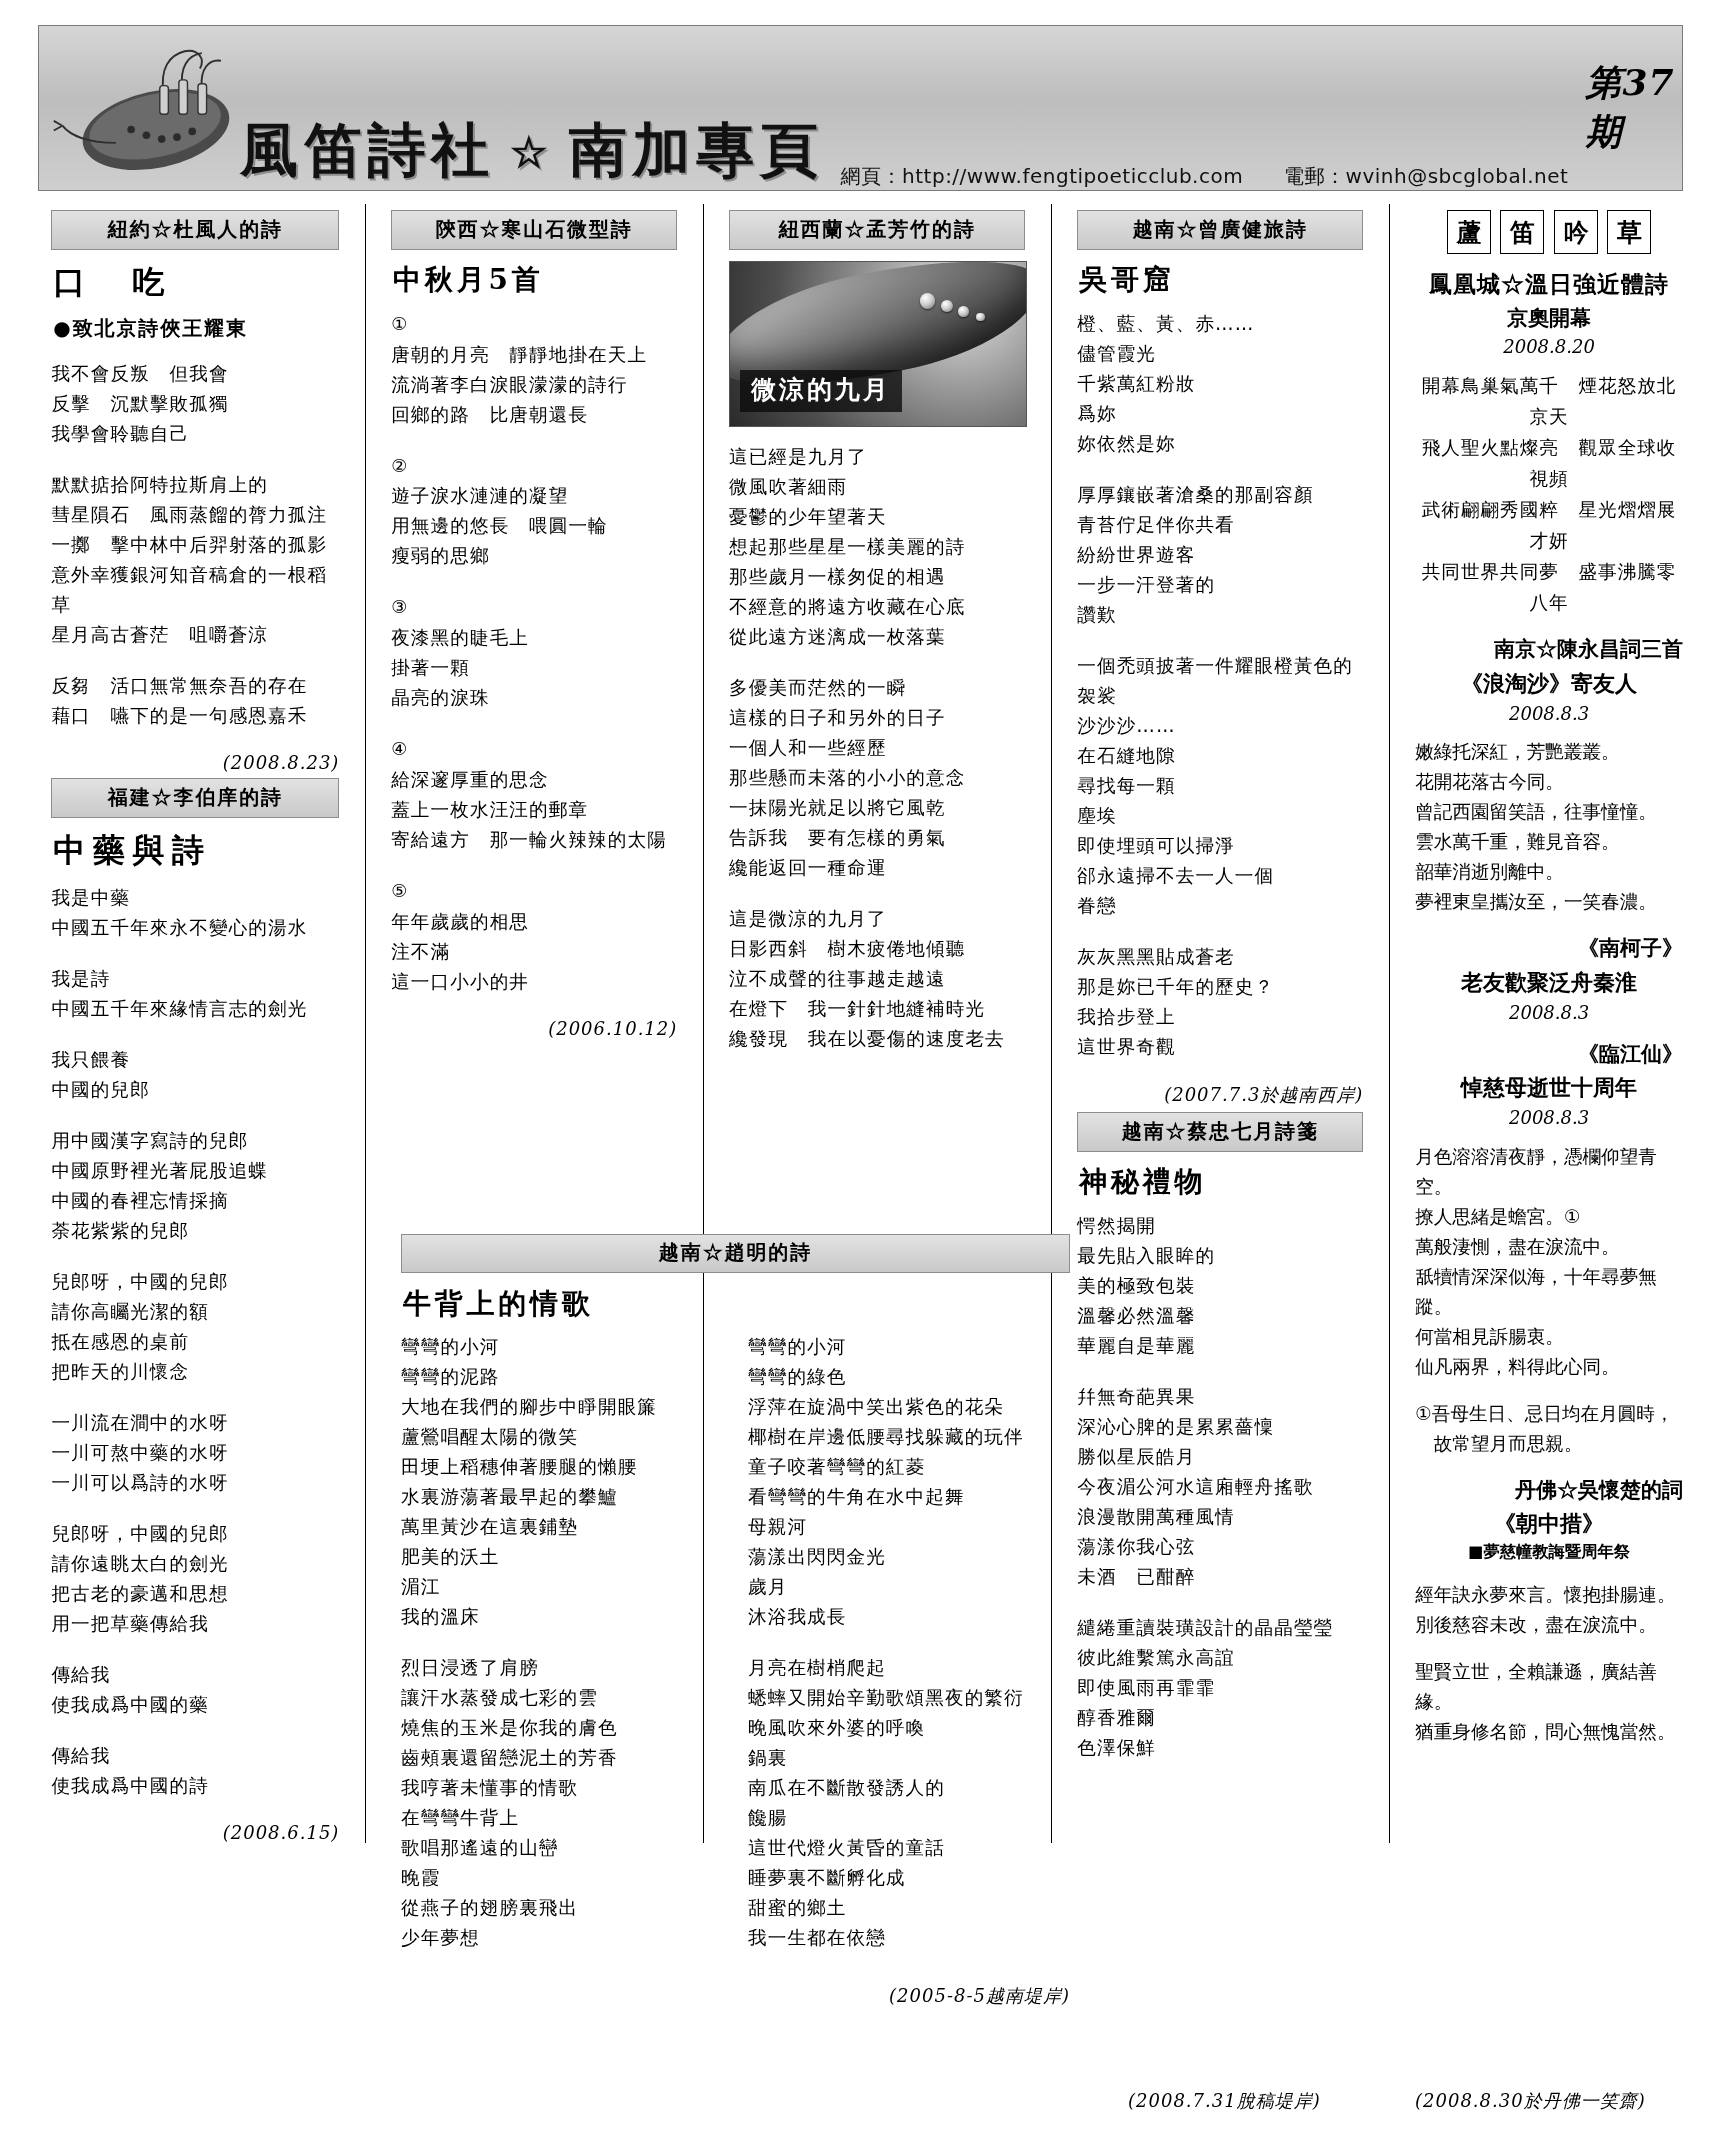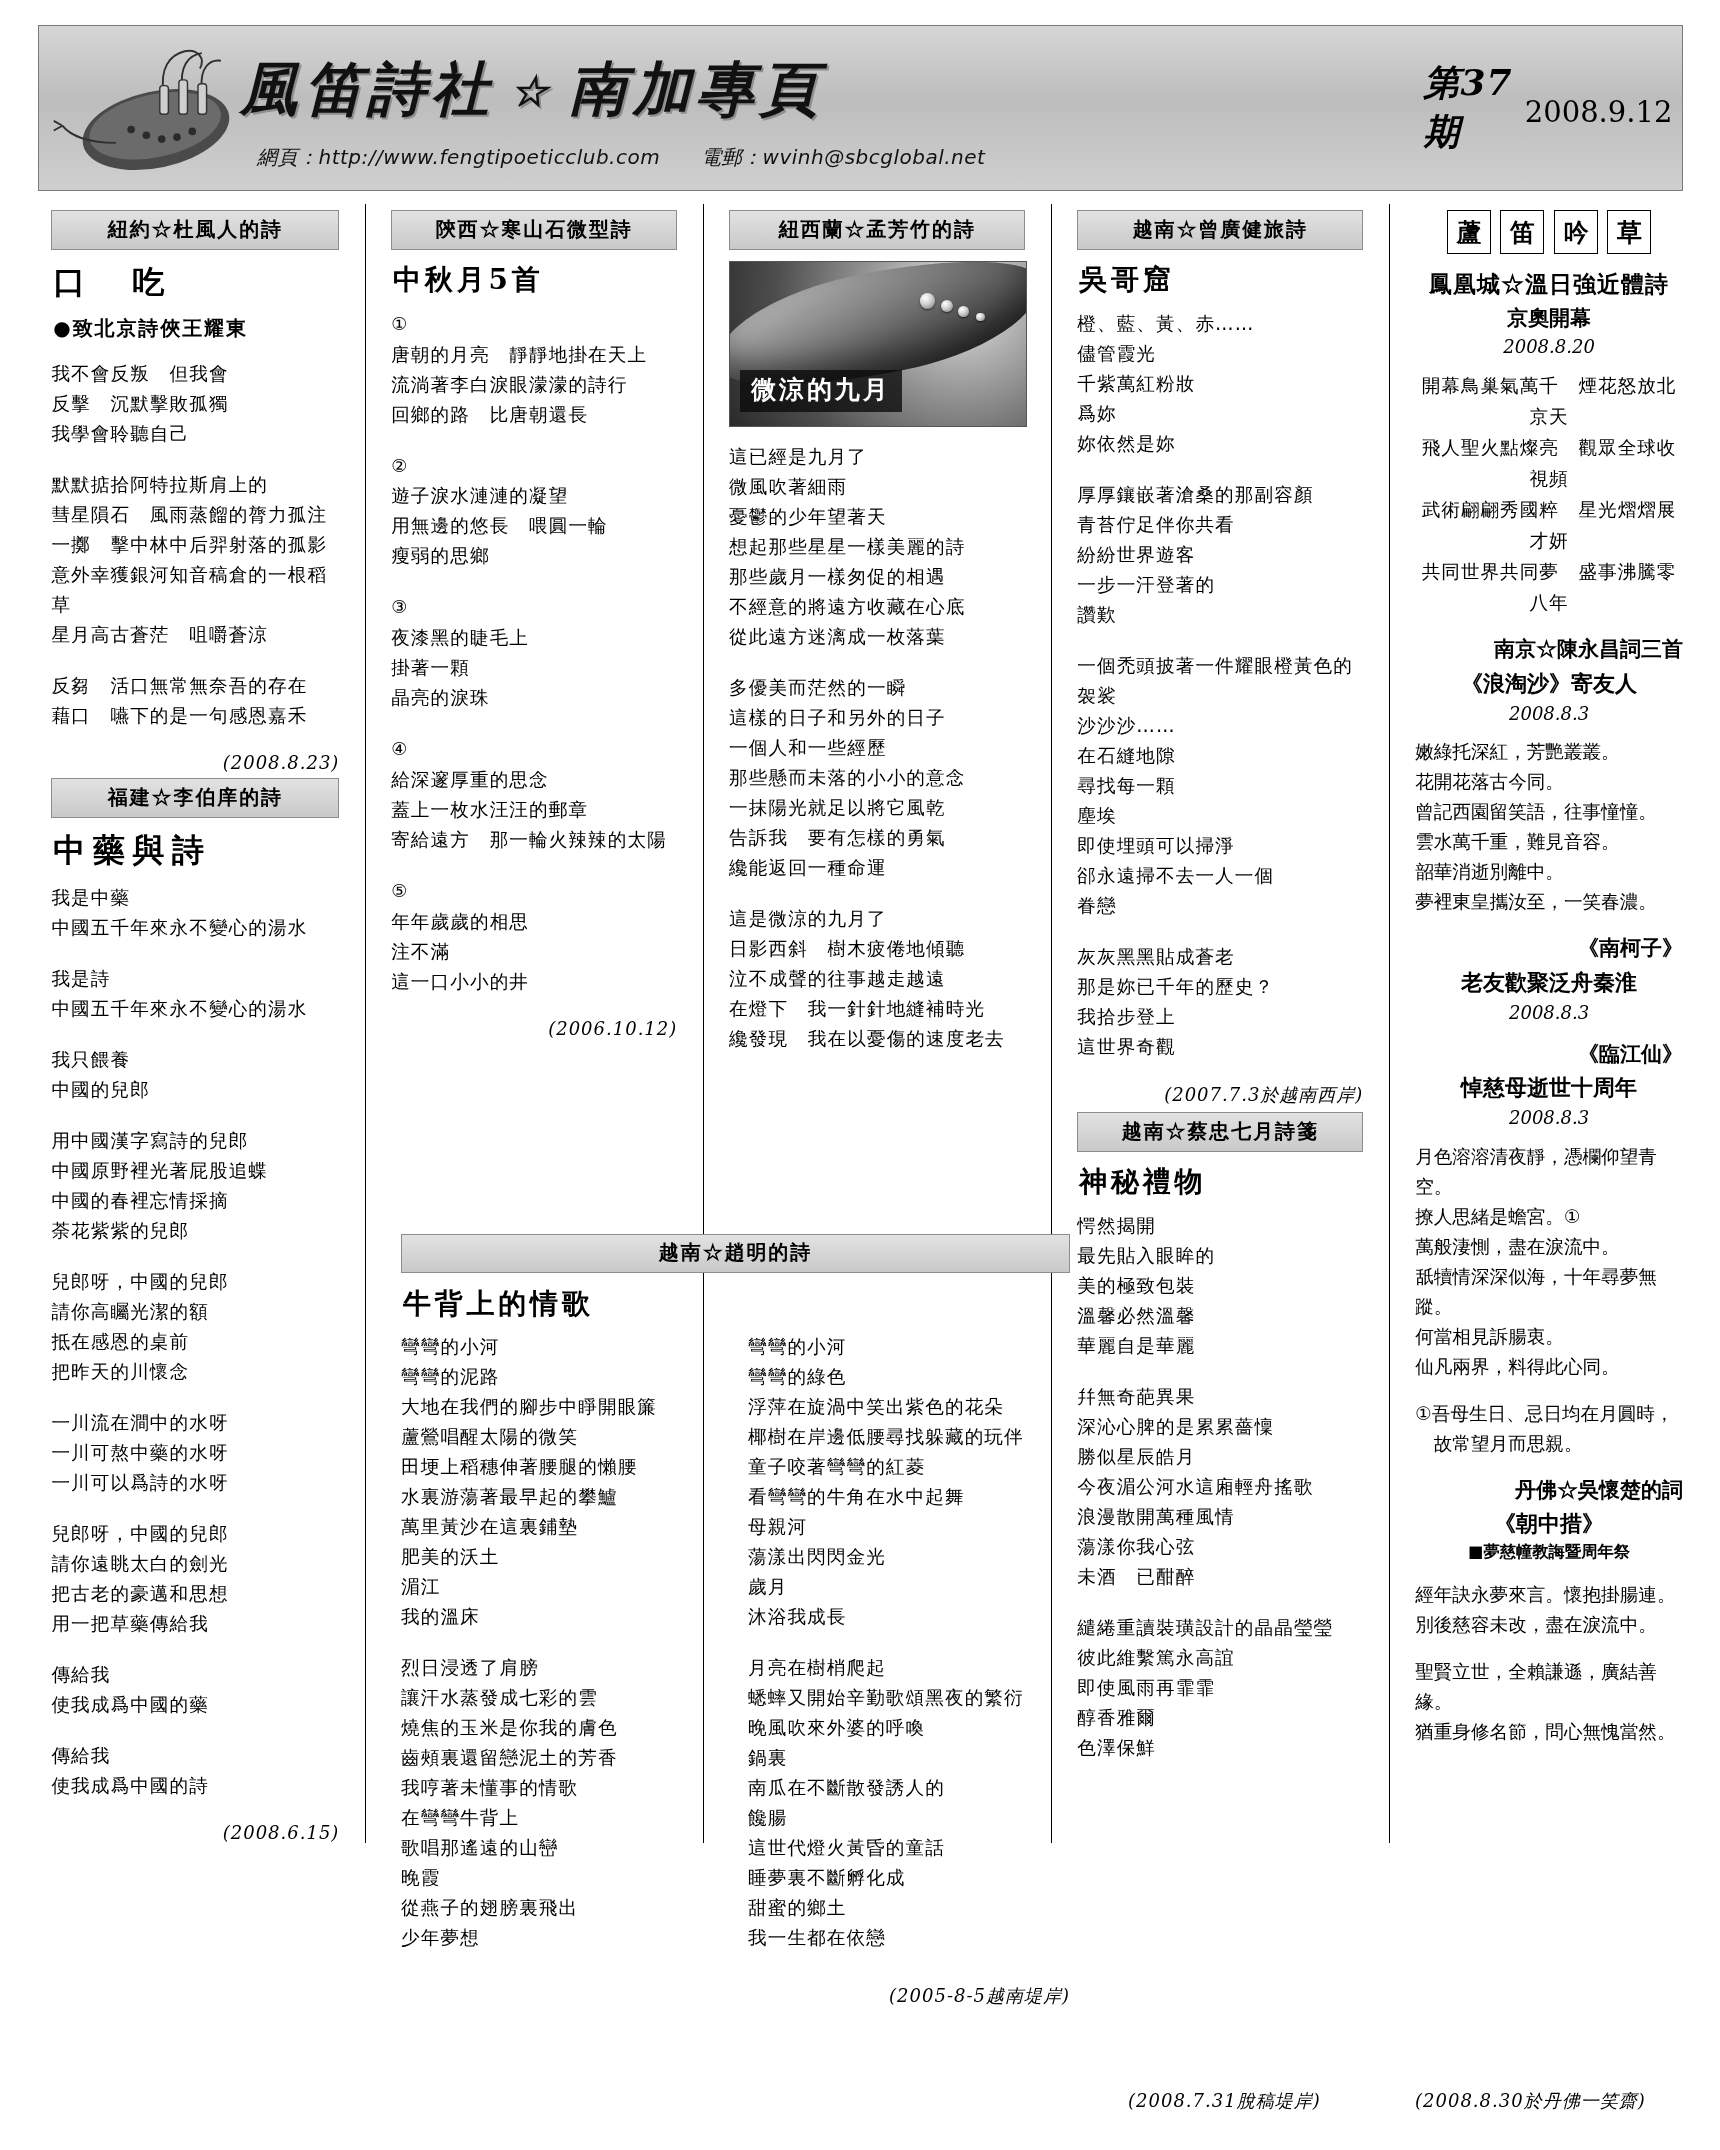--- a/index.html
+++ b/index.html
@@ -26,25 +26,24 @@
     overflow:hidden;
   }
   .mast-logo{
     width:201px;
     position:relative;
     flex:0 0 201px;
   }
   .mast-center{
     flex:1 1 auto;
     display:flex;
-    flex-direction:column;
-    align-items:flex-start;
+    flex-direction:row;
+    align-items:flex-end;
     justify-content:center;
     padding-top:5.7px;
-    font-style:italic;
   }
   .mast-title{
     font-family:"DejaVu Serif","Liberation Serif",serif;
     font-weight:bold;
     font-size:58px;
     letter-spacing:5.7px;
     color:#111;
     text-shadow:1.9px 1.9px 0 #8e8e8e;
     white-space:nowrap;
   }
@@ -302,21 +301,21 @@
 星月高古蒼茫　咀嚼蒼涼</div>
       <div class="stanza line">反芻　活口無常無奈吾的存在
 藉口　嚥下的是一句感恩嘉禾</div>
       <div class="sig">(2008.8.23)</div>
 
       <div class="sechead">福建☆李伯庠的詩</div>
       <div class="poemtitle">中藥與詩</div>
       <div class="stanza line">我是中藥
 中國五千年來永不變心的湯水</div>
       <div class="stanza line">我是詩
-中國五千年來永不變心的湯水</div>
+中國五千年來緣情言志的劍光</div>
       <div class="stanza line">我只餵養
 中國的兒郎</div>
       <div class="stanza line">用中國漢字寫詩的兒郎
 中國原野裡光著屁股追蝶
 中國的春裡忘情採摘
 荼花紫紫的兒郎</div>
       <div class="stanza line">兒郎呀，中國的兒郎
 請你高矚光潔的額
 抵在感恩的桌前
 把昨天的川懷念</div>

